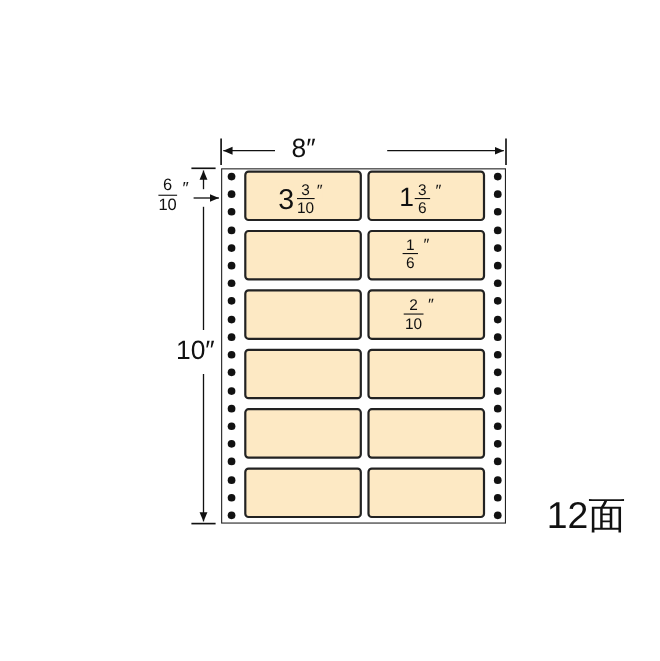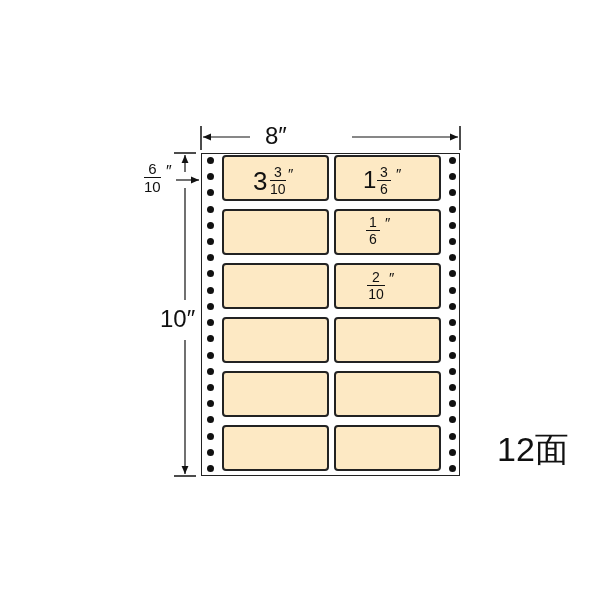--- a/index.html
+++ b/index.html
@@ -151,13 +151,13 @@
 </div>
 <div class="dimtext" style="left:385px; top:215px; font-size:15px;">″</div>
 
 <div class="frac" style="left:367px; top:270px; font-size:14px; width:18px;">
   <span>2</span>
   <span class="bar"></span>
   <span>10</span>
 </div>
 <div class="dimtext" style="left:389px; top:270px; font-size:15px;">″</div>
 
-<div class="big" style="left:497px; top:432px;">12面</div>
+<div class="big" style="left:497px; top:452px;">12面</div>
 
 </body></html>

